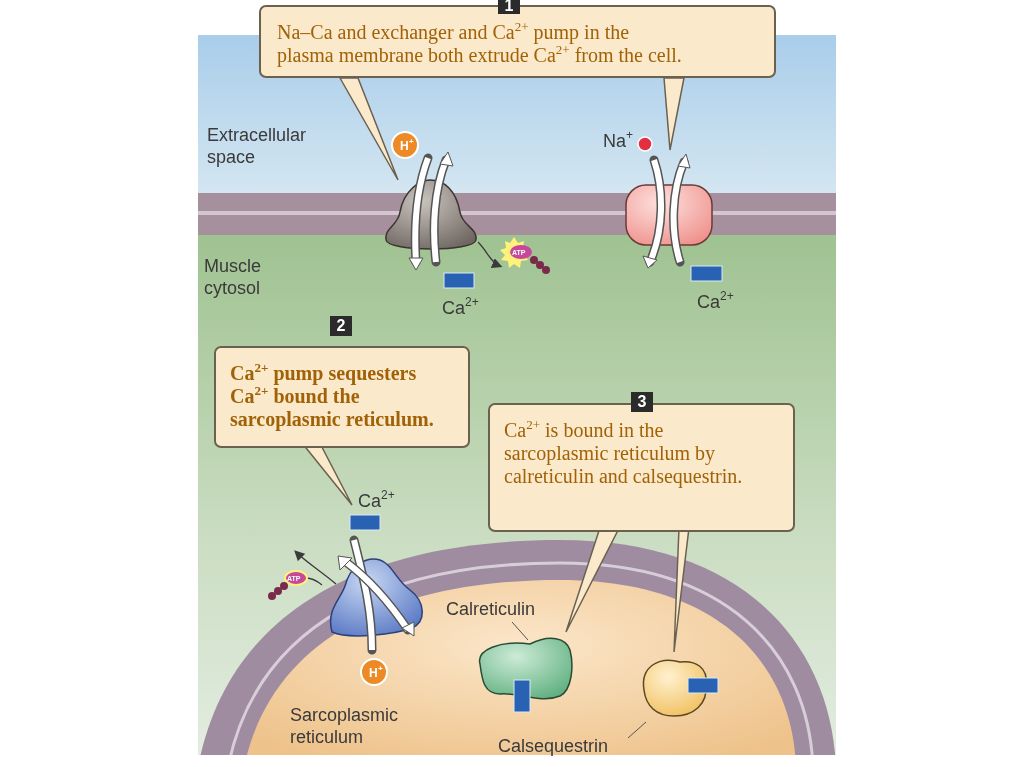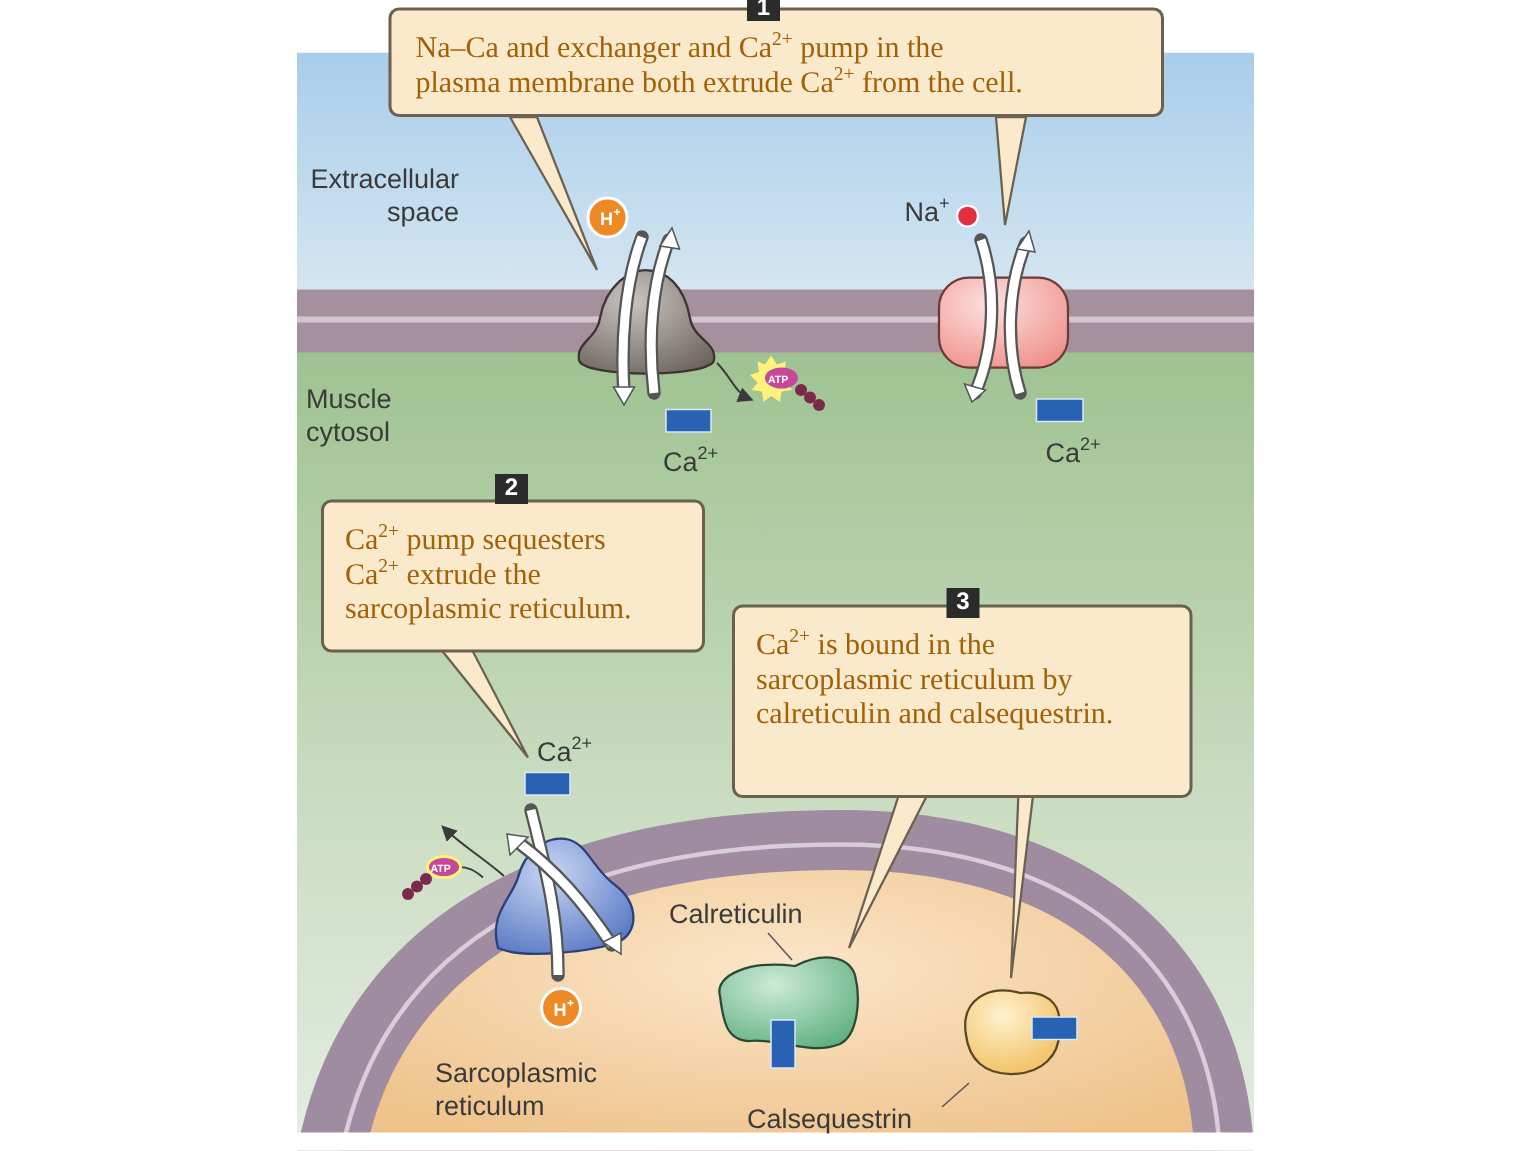--- a/index.html
+++ b/index.html
@@ -148,21 +148,21 @@
   <path d="M512,622 L528,640" stroke="#555" stroke-width="1"></path>
 
   <g>
     <path d="M644,690 C640,666 660,656 680,662 C696,660 708,668 706,684 C708,704 694,716 674,716 C656,716 646,706 644,690 Z" fill="url(#gCs)" stroke="#5a4824" stroke-width="1.5"></path>
     <rect x="688" y="678" width="30" height="15" fill="#2a62b3" stroke="#d8eaf6" stroke-width="1"></rect>
   </g>
   <path d="M628,738 L646,722" stroke="#555" stroke-width="1"></path>
 </svg>
 
 
-<div class="lbl" style="left:207px;top:108px;text-align:right;">
+<div class="lbl" style="left:207px;top:124px;">
   <div>Extracellular</div>
   <div>space</div>
 </div>
 <div class="lbl" style="left:204px;top:255px;">
   <div>Muscle</div>
   <div>cytosol</div>
 </div>
 <div class="lbl" style="left:290px;top:704px;">
   <div>Sarcoplasmic</div>
   <div>reticulum</div>
@@ -179,23 +179,23 @@
 <div class="lbl" style="left:498px;top:735px;">Calsequestrin</div>
 
 
 <div class="callout" style="left:259px;top:5px;width:517px;height:73px;padding-top:14px;padding-left:16px;">
   <div><span>Na–Ca and  exchanger and Ca</span><sup>2+</sup><span> pump in the</span></div>
   <div><span>plasma membrane both extrude  Ca</span><sup>2+</sup><span> from the cell.</span></div>
 </div>
 <div class="badge" style="left:498px;top:0px;height:14px;line-height:12px;">1</div>
 
 
-<div class="callout" style="left:214px;top:333px;width:256px;height:102px;padding-top:14px;padding-left:14px;">
+<div class="callout" style="left:214px;top:346px;width:256px;height:102px;padding-top:14px;padding-left:14px;font-weight:bold;">
   <div><span>Ca</span><sup>2+</sup><span> pump  sequesters</span></div>
-  <div><span>Ca</span><sup>2+</sup><span> extrude the</span></div>
+  <div><span>Ca</span><sup>2+</sup><span> bound the</span></div>
   <div>sarcoplasmic reticulum.</div>
 </div>
 <div class="badge" style="left:330px;top:316px;">2</div>
 
 
 <div class="callout" style="left:488px;top:403px;width:307px;height:129px;padding-top:14px;padding-left:14px;">
   <div><span>Ca</span><sup>2+</sup><span> is bound in the</span></div>
   <div>sarcoplasmic reticulum by</div>
   <div>calreticulin and calsequestrin.</div>
 </div>

